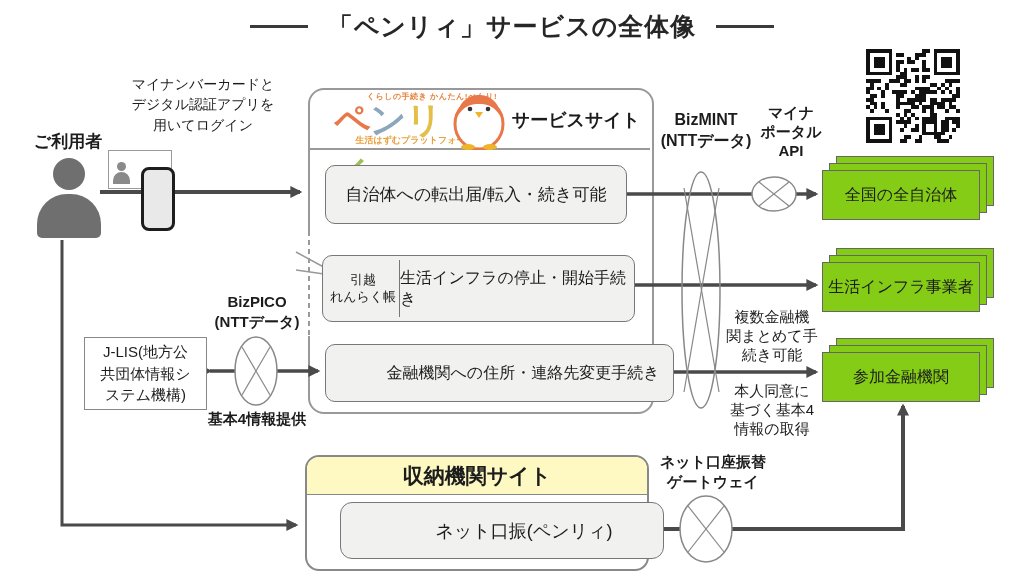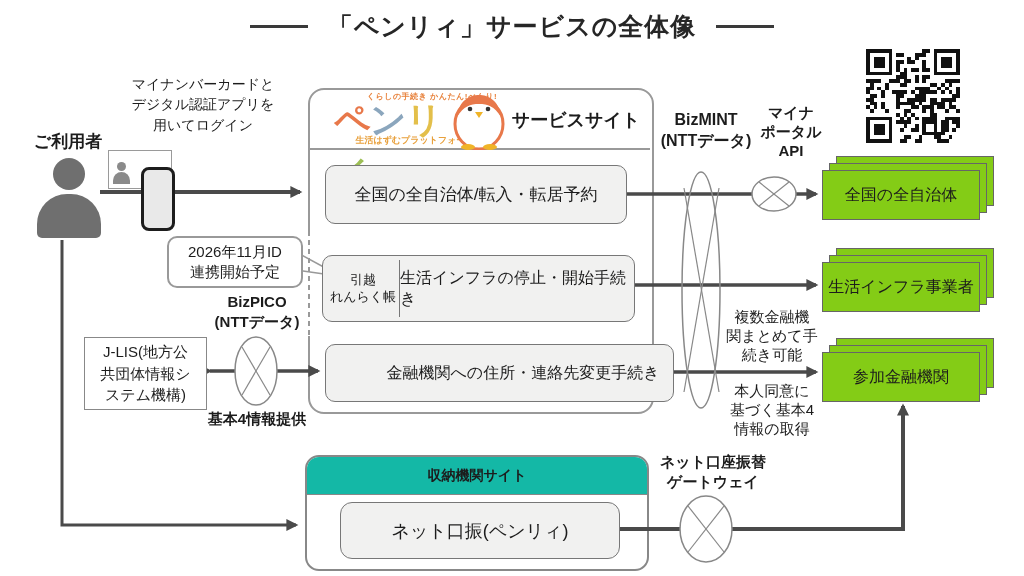--- a/index.html
+++ b/index.html
@@ -53,25 +53,25 @@
   .bizmint-label{left:640px;top:110px;width:132px;font-size:16px;font-weight:700;line-height:1.3;z-index:3;}
   .myna-label{left:754px;top:104px;width:74px;font-size:15px;font-weight:700;line-height:1.25;z-index:3;}
   .note-multibank{left:724px;top:308px;width:96px;font-size:15px;font-weight:500;line-height:1.25;z-index:3;}
   .note-consent{left:720px;top:382px;width:104px;font-size:15px;font-weight:500;line-height:1.25;z-index:3;}
   
   .cardrect{position:absolute;width:156px;height:48px;background:#84cc16;border:1.5px solid #666;}
   .cardfront{display:flex;align-items:center;justify-content:center;font-size:16px;}
   .stack{z-index:3;}
   
   .collector{left:305px;top:455px;width:340px;height:112px;background:#fff;border:2px solid #888;border-radius:14px;z-index:1;}
-  .collector-head{position:absolute;left:0;top:0;right:0;height:37px;background:#14b8a6;border-bottom:1.5px solid #888;
+  .collector-head{position:absolute;left:0;top:0;right:0;height:37px;background:#fef9c3;border-bottom:1.5px solid #888;
                   border-radius:12px 12px 0 0;display:flex;align-items:center;justify-content:center;
-                  font-size:14px;font-weight:600;}
+                  font-size:21px;font-weight:600;}
   .netfuri{left:340px;top:502px;width:278px;height:55px;background:#f1f1f0;border:1.5px solid #777;border-radius:12px;
-           display:flex;align-items:center;justify-content:center;font-size:18px;z-index:3;}
+           display:flex;align-items:center;justify-content:center;font-size:18px;z-index:3;padding-left:44px;}
   .netgw-label{left:646px;top:452px;width:134px;font-size:15px;font-weight:700;line-height:1.3;z-index:3;}
   
   .wires{left:0;top:0;width:1024px;height:576px;z-index:2;pointer-events:none;}
 </style>
 </head>
 <body>
 
 <div class="canvas">
 
   <div class="abs title-row">
@@ -363,35 +363,33 @@
       <circle cx="18" cy="17" r="2.3" fill="#333"></circle>
       <circle cx="36" cy="17" r="2.3" fill="#333"></circle>
       <path d="M23 20 L31 20 L27 26 Z" fill="#F0B428"></path>
       <ellipse cx="16" cy="55" rx="7" ry="3" fill="#F0B428"></ellipse>
       <ellipse cx="38" cy="55" rx="7" ry="3" fill="#F0B428"></ellipse>
     </svg>
   </div>
   <div class="abs site-label ctr">サービスサイト</div>
 
   <div class="abs rowbox row1">
-    <span>全国の全自治体/転入・転居予約</span>
+    <span>自治体への転出届/転入・続き可能</span>
   </div>
   <div class="abs rowbox row2">
     <div class="row2-left pre">引越
 れんらく帳</div>
     <div class="row2-right">
       <span>生活インフラの停止・開始手続き</span>
     </div>
   </div>
   <div class="abs rowbox row3">
     <span>金融機関への住所・連絡先変更手続き</span>
   </div>
 
-  <div class="abs callout ctr pre">2026年11月ID
-連携開始予定</div>
   <div class="abs bizpico-label ctr pre">BizPICO
 (NTTデータ)</div>
   <div class="abs kihon-note ctr">基本4情報提供</div>
   <div class="abs jlis ctr pre">J-LIS(地方公
 共団体情報シ
 ステム機構)</div>
 
   <div class="abs bizmint-label ctr pre">BizMINT
 (NTTデータ)</div>
   <div class="abs myna-label ctr pre">マイナ

